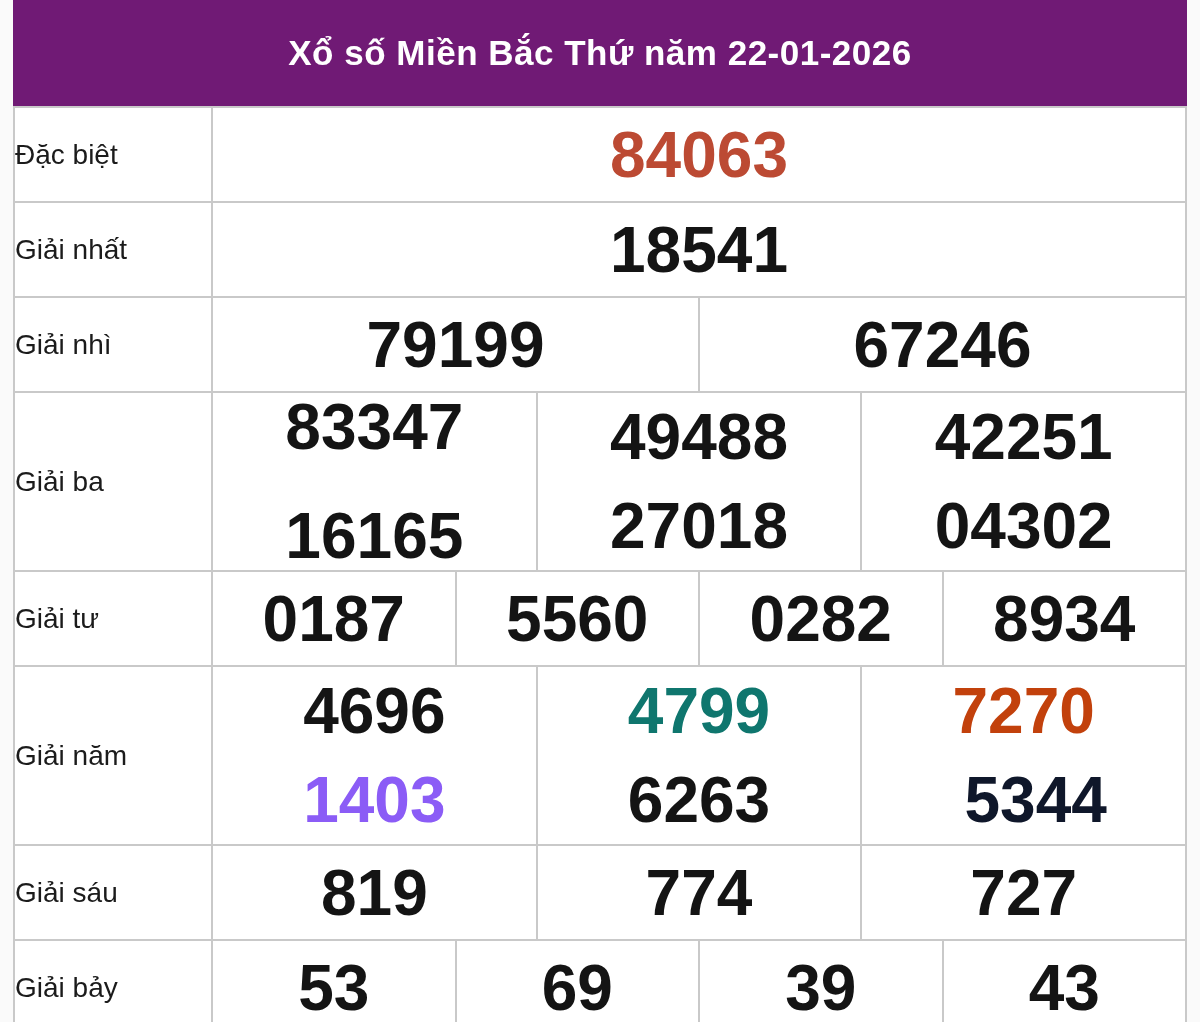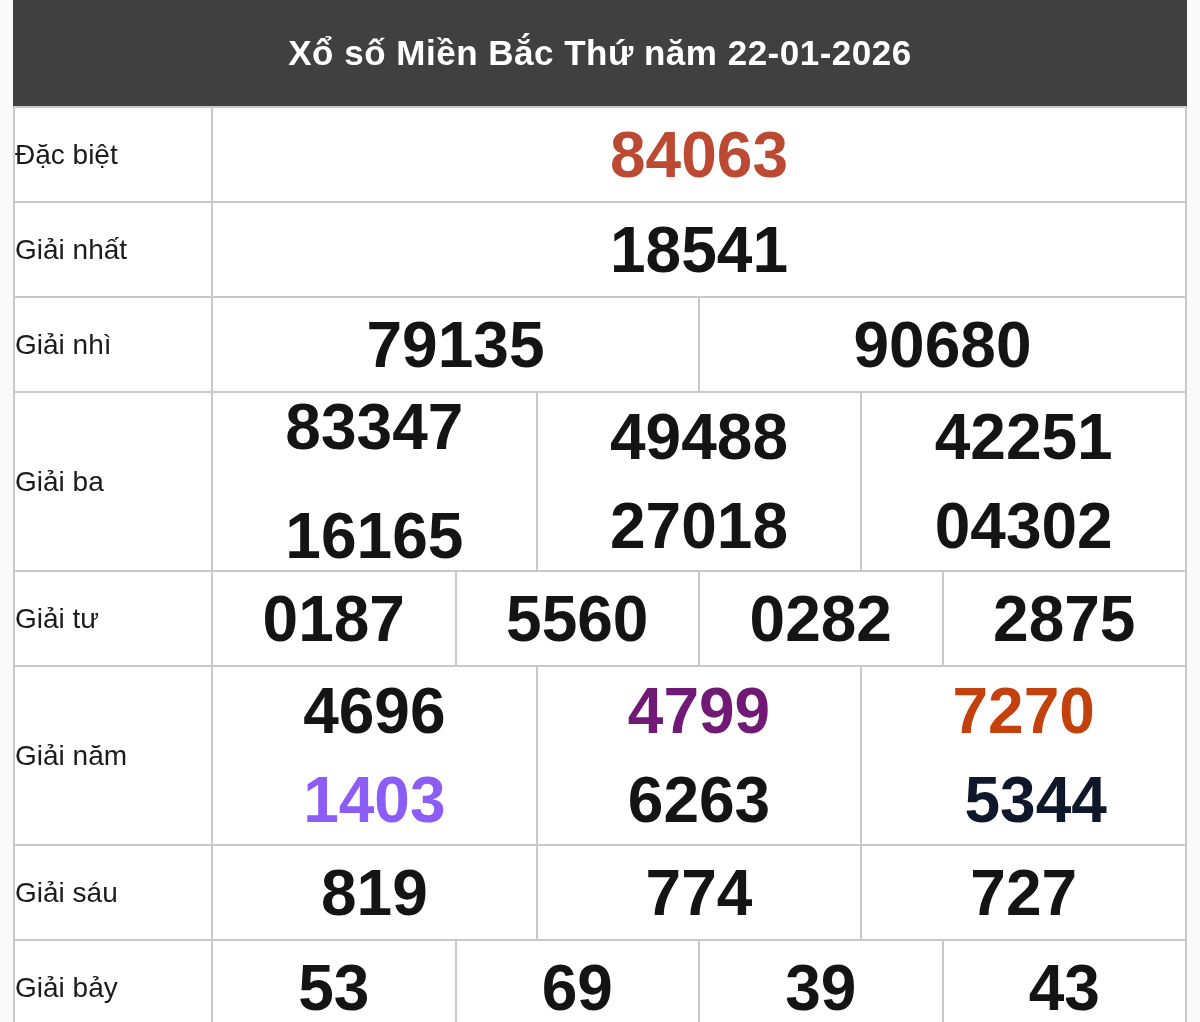--- a/index.html
+++ b/index.html
@@ -64,21 +64,21 @@
     font-size: 64px;
     font-weight: bold;
     color: #141414;
     line-height: 1;
   }
 </style>
 </head>
 <body>
 
 <div class="page">
-  <div class="title-bar" style="background: #404040;">
+  <div class="title-bar" style="background: #701a75;">
     <h1 style="color: rgb(255, 255, 255);">Xổ số Miền Bắc Thứ năm 22-01-2026</h1>
   </div>
   <div class="board" style="background: rgb(201, 201, 201);">
       <div class="row row-single">
     <div class="label-cell">
       <span>Đặc biệt</span>
     </div>
   <div class="cell">
           <div class="val" style="color: rgb(188, 74, 51);">84063</div>
         </div>
@@ -89,24 +89,24 @@
     </div>
   <div class="cell">
           <div class="val" style="color: rgb(20, 20, 20);">18541</div>
         </div>
       </div>
       <div class="row row-single">
     <div class="label-cell">
       <span>Giải nhì</span>
     </div>
   <div class="cell">
-          <div class="val" style="color: rgb(20, 20, 20);">79135</div>
+          <div class="val" style="color: rgb(20, 20, 20);">79199</div>
         </div>
         <div class="cell">
-          <div class="val" style="color: rgb(20, 20, 20);">90680</div>
+          <div class="val" style="color: rgb(20, 20, 20);">67246</div>
         </div>
       </div>
       <div class="row row-tall">
     <div class="label-cell">
       <span>Giải ba</span>
     </div>
   <div class="cell">
           <div class="val" style="color: rgb(20, 20, 20);">83347</div>
           <div class="val" style="color: rgb(20, 20, 20); margin-top: 40px;">16165</div>
         </div>
@@ -126,33 +126,33 @@
   <div class="cell">
           <div class="val" style="color: rgb(20, 20, 20);">0187</div>
         </div>
         <div class="cell">
           <div class="val" style="color: rgb(20, 20, 20);">5560</div>
         </div>
         <div class="cell">
           <div class="val" style="color: rgb(20, 20, 20);">0282</div>
         </div>
         <div class="cell">
-          <div class="val" style="color: rgb(20, 20, 20);">2875</div>
+          <div class="val" style="color: rgb(20, 20, 20);">8934</div>
         </div>
       </div>
       <div class="row row-tall">
     <div class="label-cell">
       <span>Giải năm</span>
     </div>
   <div class="cell">
           <div class="val" style="color: rgb(20, 20, 20); text-align: right;">4696</div>
           <div class="val" style="color: #8b5cf6;">1403</div>
         </div>
         <div class="cell">
-          <div class="val" style="color: #701a75;">4799</div>
+          <div class="val" style="color: #0f766e;">4799</div>
           <div class="val" style="color: rgb(20, 20, 20);">6263</div>
         </div>
         <div class="cell">
           <div class="val" style="color: #c2410c;">7270</div>
           <div class="val" style="color: #0f172a; margin-left: 24px;">5344</div>
         </div>
       </div>
       <div class="row row-single">
     <div class="label-cell">
       <span>Giải sáu</span>

